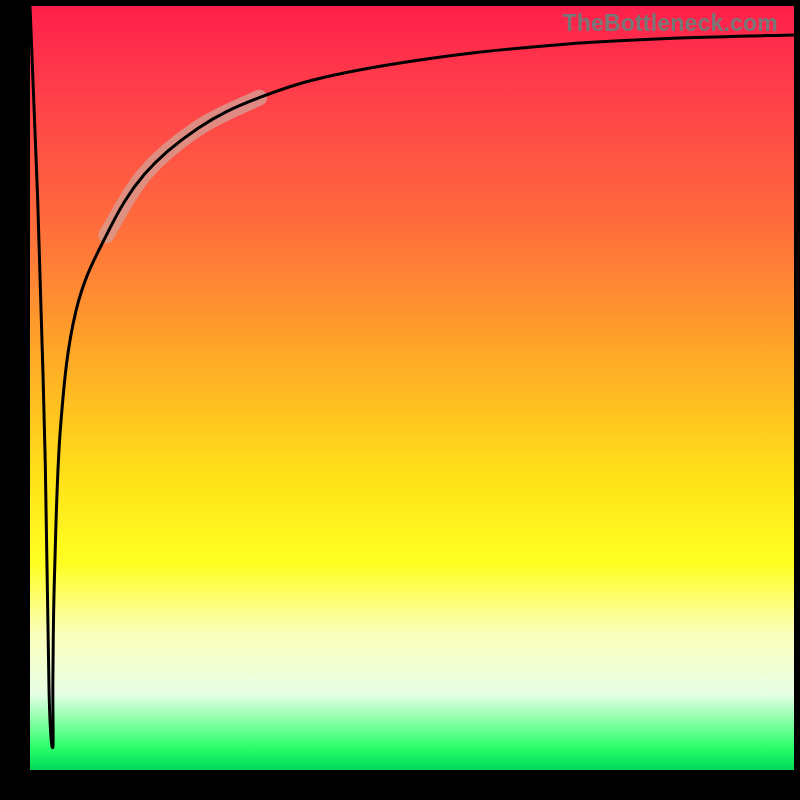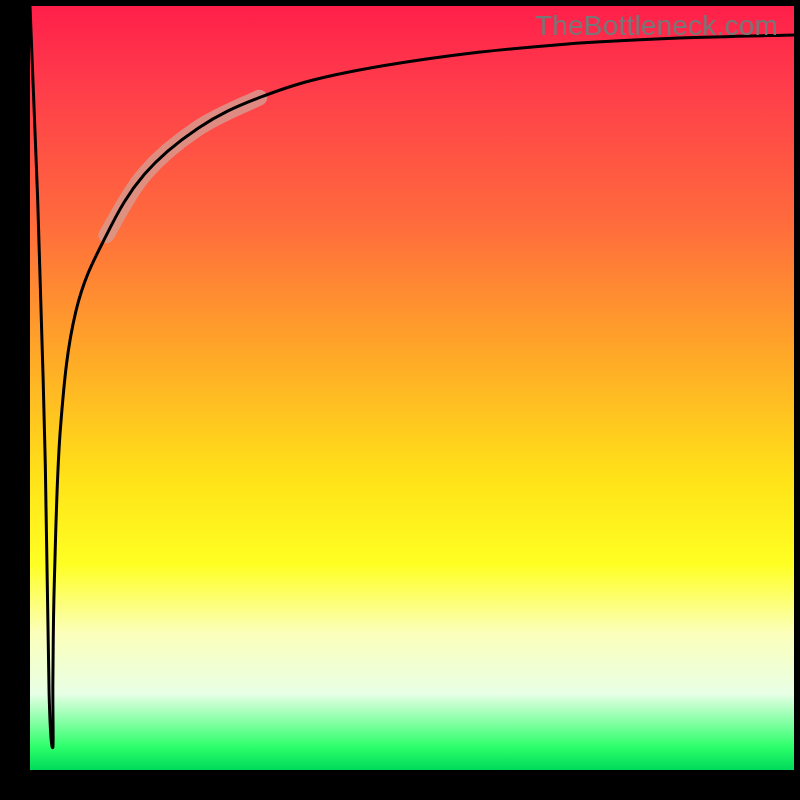--- a/index.html
+++ b/index.html
@@ -3,24 +3,24 @@
 <meta charset="utf-8">
 <style>
   * { margin: 0; padding: 0; box-sizing: border-box; }
   html, body { width: 800px; height: 800px; overflow: hidden; }
   body { background: #fff; position: relative; font-family: Arial, Helvetica, sans-serif; }
 
   .watermark {
     position: absolute;
     top: 10px;
     right: 22px;
-    font-size: 28px;
+    font-size: 23px;
     color: #777;
     z-index: 50;
-    font-weight: 400;
+    font-weight: 700;
     letter-spacing: 0.2px;
   }
 
   .frame {
     position: absolute;
     left: 0; top: 0;
     width: 800px; height: 800px;
     z-index: 40;
     pointer-events: none;
   }

